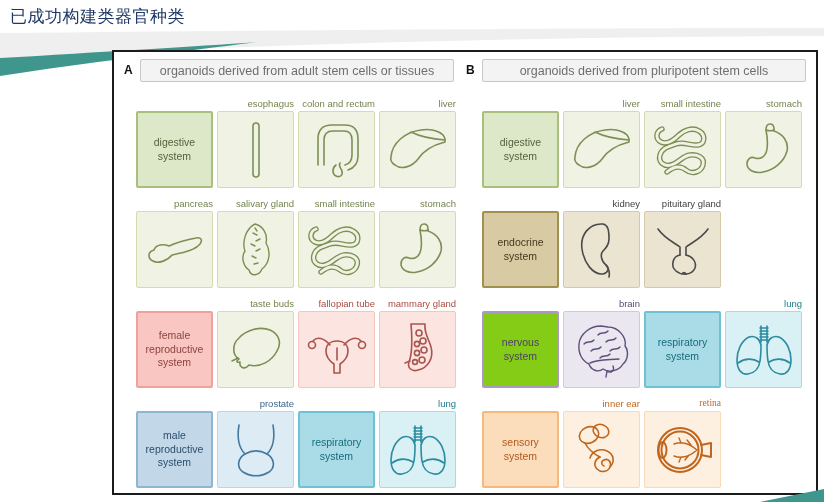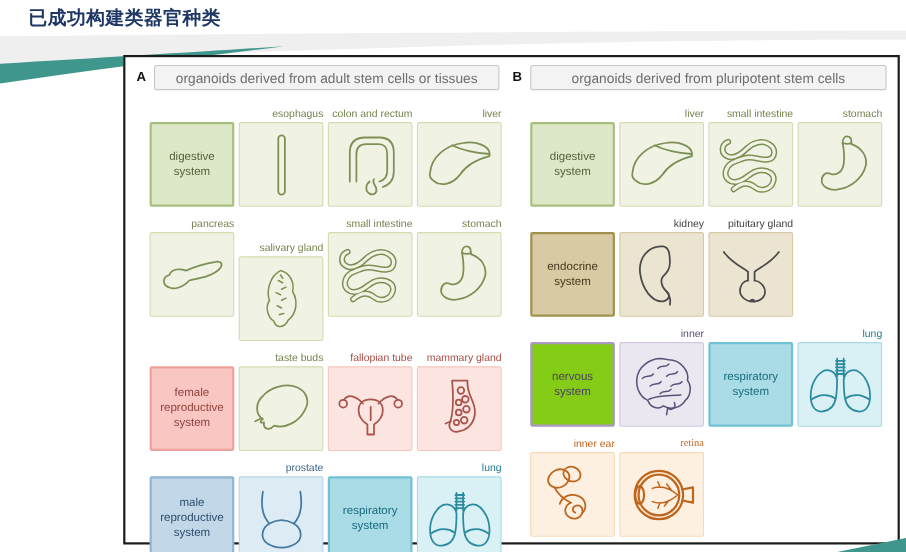--- a/index.html
+++ b/index.html
@@ -1,21 +1,21 @@
 <!DOCTYPE html>
 <html><head>
 <meta charset="utf-8">
 <style>
   * { margin:0; padding:0; box-sizing:border-box; }
   html,body { width:824px; height:502px; }
   body { font-family:"Liberation Sans", sans-serif; background:#ffffff; overflow:hidden; }
   .slide { position:relative; width:824px; height:502px; background:#fff; overflow:hidden; }
   .deco  { position:absolute; top:0; left:0; z-index:0; }
   .corner{ position:absolute; bottom:0; right:0; z-index:3; }
-  .title { position:absolute; top:5px; left:26px; font-size:17px; font-weight:bold;
+  .title { position:absolute; top:5px; left:10px; font-size:17px; font-weight:normal;
            letter-spacing:.5px; z-index:2; }
   .figure{ position:absolute; left:112px; top:50px; width:706px; height:445px;
            border:2px solid #1b1b1b; background:#fff; z-index:1; }
   .panel { position:absolute; top:7px; }
   .panel-a { left:10px;  width:330px; }
   .panel-b { left:352px; width:340px; }
   .panel-head { display:flex; align-items:flex-start; gap:7px; }
   .letter { font-weight:bold; font-size:12px; color:#111; width:9px; line-height:23px; }
   .head-box { flex:1; height:23px; border:1px solid #c7c7c7; background:#f3f3f3; color:#6e6e6e;
               font-size:12.5px; display:flex; align-items:center; justify-content:center;
@@ -95,21 +95,21 @@
             <div class="cell-label" style="color: rgb(116, 132, 77);">pancreas</div>
             <div class="box organ" style="background: rgb(240, 243, 227); border-color: rgb(210, 220, 176); color: rgb(125, 143, 85); --bg: #f0f3e3;">
               <span>
                 <svg width="64" height="64" viewBox="0 0 64 64" fill="none" stroke="currentColor" stroke-width="1.6" stroke-linecap="round" stroke-linejoin="round">
                   <path d="M10,43 C5,41 4,34 11,32 C13,26 21,26 26,28 C35,24 47,21 53,20 C58,19 60,22 57,26 C51,33 38,35 29,37 C24,43 15,46 10,43 Z"></path>
                 </svg>
               </span>
             </div>
           </div>
           <div class="cell">
-            <div class="cell-label" style="color: rgb(116, 132, 77); margin-top: 22px;">salivary gland</div>
+            <div class="cell-label" style="color: rgb(116, 132, 77);">salivary gland</div>
             <div class="box organ" style="background: rgb(240, 243, 227); border-color: rgb(210, 220, 176); color: rgb(125, 143, 85); --bg: #f0f3e3;">
               <span>
                 <svg width="64" height="64" viewBox="0 0 64 64" fill="none" stroke="currentColor" stroke-width="1.4" stroke-linecap="round" stroke-linejoin="round">
                   <path d="M31,6 C39,8 44,16 42,25 C47,33 46,45 38,51 C35,58 27,59 25,52 C19,48 17,39 21,33 C18,25 21,11 31,6 Z"></path>
                   <path d="M29,15 l4,2 M36,21 l-4,2 M27,26 l4,2 M36,31 l-4,2 M28,38 l4,2 M34,45 l-4,1 M31,10 l2,3"></path>
                 </svg>
               </span>
             </div>
           </div>
           <div class="cell">
@@ -302,21 +302,21 @@
             </div>
           </div>
           <div class="cell"></div>
           <div class="cell">
             <div class="cell-label"></div>
             <div class="box system" style="background: #84cc16; border-color: rgb(171, 153, 195); color: rgb(77, 64, 102);">
               <span>nervous system</span>
             </div>
           </div>
           <div class="cell">
-            <div class="cell-label" style="color: rgb(91, 75, 118);">inner</div>
+            <div class="cell-label" style="color: rgb(91, 75, 118);">brain</div>
             <div class="box organ" style="background: rgb(235, 231, 241); border-color: rgb(210, 200, 224); color: rgb(94, 80, 120); --bg: #ebe7f1;">
               <span>
                 <svg width="64" height="64" viewBox="0 0 64 64" fill="none" stroke="currentColor" stroke-width="1.4" stroke-linecap="round" stroke-linejoin="round">
                   <path d="M31,8 C20,8 10,16 9,26 C8,35 12,43 19,46 C21,52 28,55 33,51 C39,55 49,53 53,46 C58,42 59,33 55,28 C57,19 48,9 38,9 Z"></path>
                   <path d="M20,45 C28,41 39,42 49,41"></path>
                   <path d="M43,48 C45,52 41,56 37,53 M37,53 L36,59"></path>
                   <path d="M14,26 C17,22 21,26 24,22 M21,33 C24,29 28,33 31,29 M28,17 C31,13 35,17 38,13 M36,24 C39,20 43,24 46,20 M40,33 C43,29 47,33 50,29 M30,40 C33,36 37,40 40,36"></path>
                 </svg>
               </span>
             </div>
@@ -336,20 +336,26 @@
                   <path d="M28,10 h8 M28,13 h8 M28,16 h8 M28,19 h8 M28,22 h8"></path>
                   <path d="M29,27 C28,21 23,17 17,19 C9,23 5,33 5,42 C5,51 9,57 16,56 C23,55 27,50 28,43 C29,37 29,32 29,27 Z"></path>
                   <path d="M35,27 C36,21 41,17 47,19 C55,23 59,33 59,42 C59,51 55,57 48,56 C41,55 37,50 36,43 C35,37 35,32 35,27 Z"></path>
                   <path d="M6,45 C13,40 21,40 27,44"></path>
                   <path d="M37,44 C43,40 51,40 58,45"></path>
                 </svg>
               </span>
             </div>
           </div>
           <div class="cell">
+            <div class="cell-label"></div>
+            <div class="box system" style="background: rgb(251, 220, 187); border-color: rgb(245, 184, 125); color: rgb(176, 90, 29);">
+              <span>sensory system</span>
+            </div>
+          </div>
+          <div class="cell">
             <div class="cell-label" style="color: rgb(194, 103, 31);">inner ear</div>
             <div class="box organ" style="background: rgb(253, 240, 225); border-color: rgb(249, 217, 182); color: rgb(192, 102, 28); --bg: #fdf0e1;">
               <span>
                 <svg width="64" height="64" viewBox="0 0 64 64" fill="none" stroke="currentColor" stroke-width="1.6" stroke-linecap="round" stroke-linejoin="round">
                   <ellipse cx="19" cy="17" rx="10" ry="8" transform="rotate(-25 19 17)"></ellipse>
                   <ellipse cx="31" cy="13" rx="8" ry="6.5" transform="rotate(20 31 13)"></ellipse>
                   <path d="M15,25 C18,31 24,36 30,39"></path>
                   <path d="M40,49 C45,44 44,36 37,33 C30,30 22,33 20,40"></path>
                   <path d="M30,39 C25,41 23,47 27,51 C31,55 38,54 40,49 C42,44 38,40 34,42 C31,43 31,47 34,48"></path>
                 </svg>

